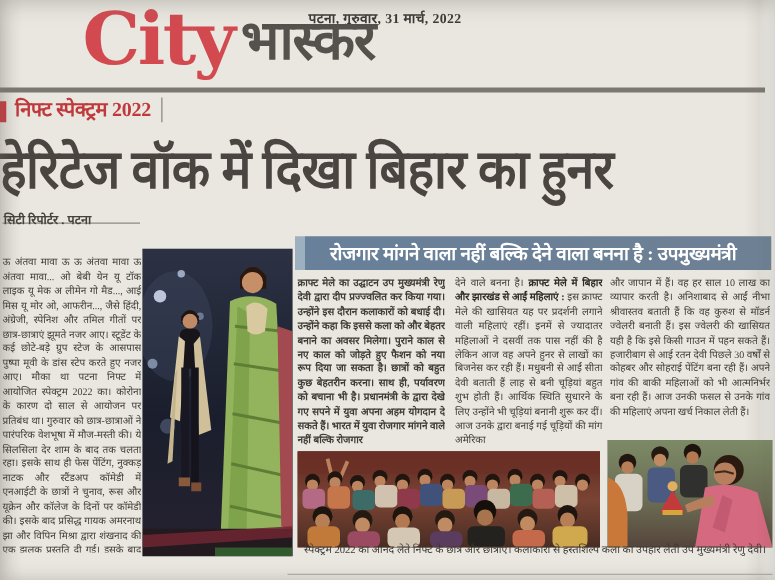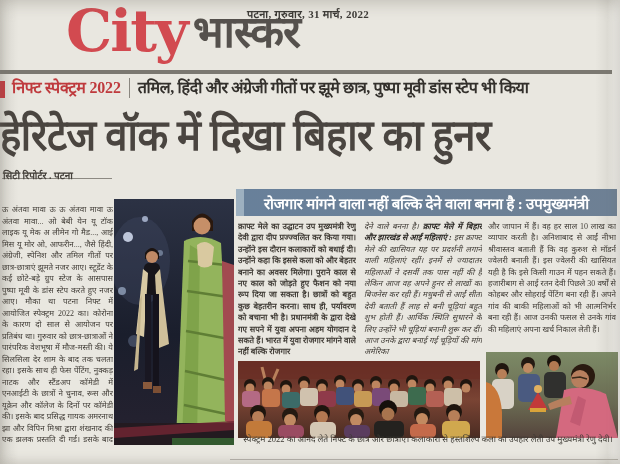--- a/index.html
+++ b/index.html
@@ -64,21 +64,21 @@
     color:#ffffff;font-size:15px;font-weight:bold;letter-spacing:-.2px;
     display:flex;align-items:center;justify-content:center;white-space:nowrap;overflow:hidden;
   }
   
   .col{
     position:absolute;top:221px;height:136px;overflow:hidden;
     font-size:8px;line-height:11.4px;text-align:justify;color:#403c36;
   }
   .col p{margin:0;}
   .col-1{left:238px;width:118px;font-weight:bold;}
-  .col-2{left:364px;width:118px;font-style:italic;}
+  .col-2{left:364px;width:118px;}
   .col-3{left:488px;width:128px;}
   .runin{font-weight:bold;color:#2e2b27;}
   
   .photo-crowd{position:absolute;top:361px;left:238px;width:242px;height:77px;overflow:hidden;background:#5a2a24;}
   .photo-crowd svg{display:block;width:100%;height:100%;}
   .photo-cm{position:absolute;top:352px;left:486px;width:132px;height:86px;overflow:hidden;background:#6f7a5e;}
   .photo-cm svg{display:block;width:100%;height:100%;}
   
   .caption{
     position:absolute;top:433px;left:238px;width:380px;height:16px;overflow:hidden;
@@ -94,21 +94,20 @@
   <div class="dateline">पटना, गुरुवार, 31 मार्च, 2022</div>
   <div class="mast-title">
     <span class="mast-city">City</span><span class="mast-hindi">भास्कर</span>
   </div>
   <div class="mast-rule"></div>
 
   <div class="kicker">
     <span class="kicker-tick"></span>
     <span class="kicker-tag">निफ्ट स्पेक्ट्रम 2022</span>
     <span class="kicker-sep"></span>
-    <span class="kicker-text">तमिल, हिंदी और अंग्रेजी गीतों पर झूमे छात्र, पुष्पा मूवी डांस स्टेप भी किया</span>
   </div>
 
   <h1 class="headline">हेरिटेज वॉक में दिखा बिहार का हुनर</h1>
 
   <div class="byline-rule"></div>
   <div class="byline">सिटी रिपोर्टर . पटना</div>
   <div class="lead-col">
     <p>ऊ अंतवा मावा ऊ ऊ अंतवा मावा ऊ अंतवा मावा... ओ बेबी येन यू टॉक लाइक यू मेक अ लीमेन गो मैड..., आई मिस यू मोर ओ, आफरीन..., जैसे हिंदी, अंग्रेजी, स्पेनिश और तमिल गीतों पर छात्र-छात्राएं झूमते नजर आए। स्टूडेंट के कई छोटे-बड़े ग्रुप स्टेज के आसपास पुष्पा मूवी के डांस स्टेप करते हुए नजर आए। मौका था पटना निफ्ट में आयोजित स्पेक्ट्रम 2022 का। कोरोना के कारण दो साल से आयोजन पर प्रतिबंध था। गुरुवार को छात्र-छात्राओं ने पारंपरिक वेशभूषा में मौज-मस्ती की। ये सिलसिला देर शाम के बाद तक चलता रहा। इसके साथ ही फेस पेंटिंग, नुक्कड़ नाटक और स्टैंडअप कॉमेडी में एनआईटी के छात्रों ने चुनाव, रूस और यूक्रेन और कॉलेज के दिनों पर कॉमेडी की। इसके बाद प्रसिद्ध गायक अमरनाथ झा और विपिन मिश्रा द्वारा शंखनाद की एक झलक प्रस्तुति दी गई। इसके बाद हेरिटेज वॉक की शुरूआत हुई। पिछले डेढ़ महीने से छात्र जिन कपड़ों और ज्वेलरी पर काम कर रहे थे, उसकी प्रस्तुति दी। इसके साथ ही छात्रों ने कलाकारों द्वारा बनाए गए समान को फैशन के साथ दर्शाया।</p>
   </div>
 

